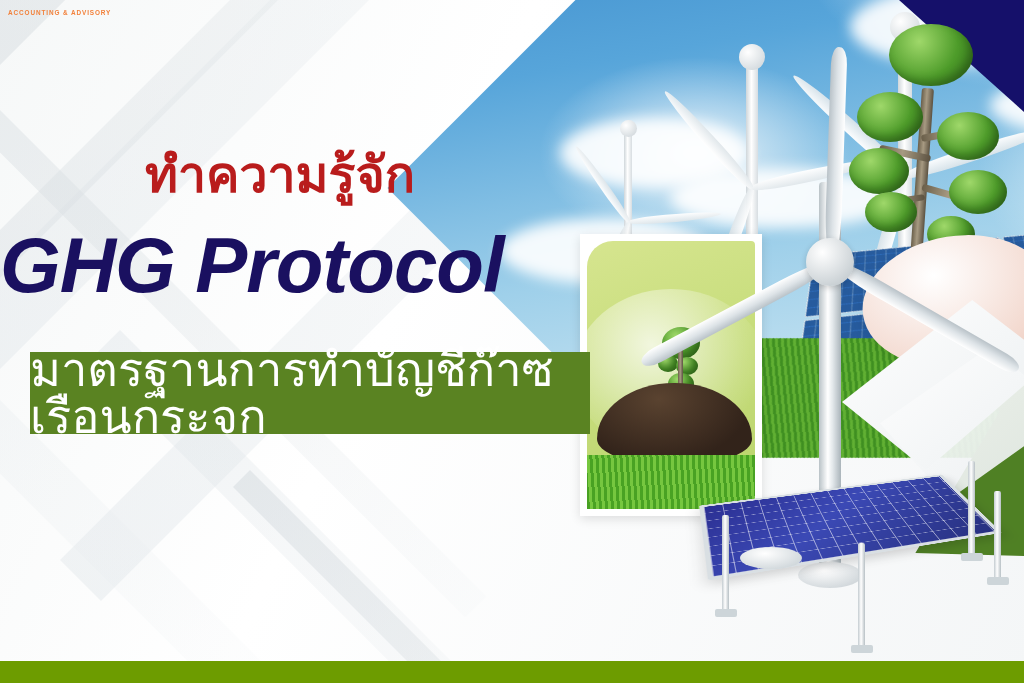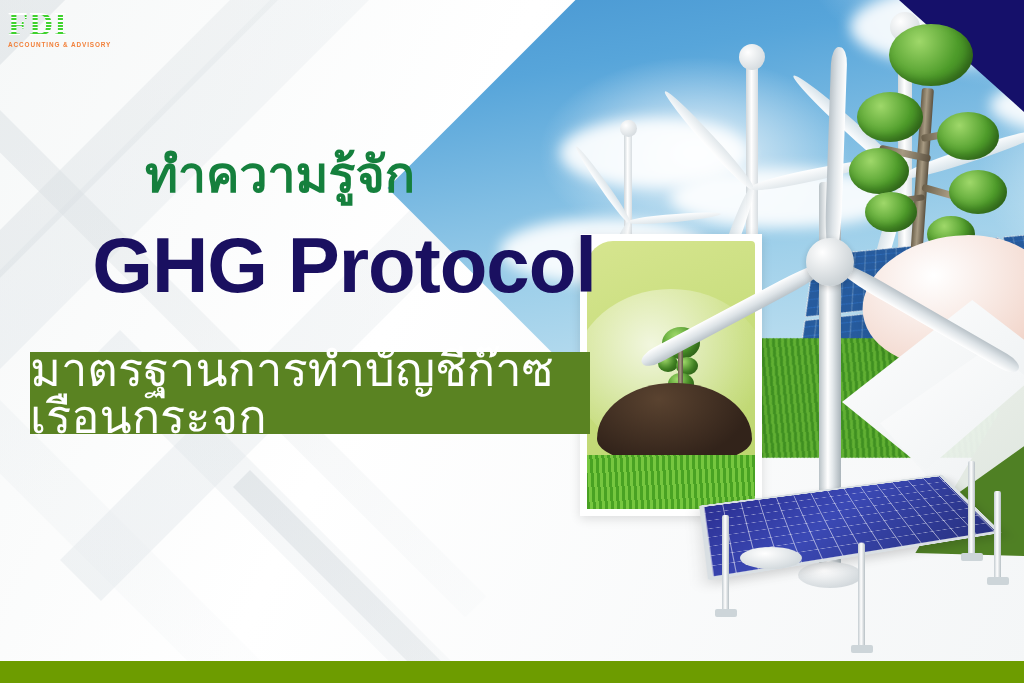--- a/index.html
+++ b/index.html
@@ -124,23 +124,23 @@
   .logo{position:absolute;left:8px;top:8px;width:104px;}
   .logo-mark{font-family:"Liberation Serif",serif;font-weight:700;font-size:33px;line-height:32px;
     letter-spacing:1px;color:#4ddb3c;
     background:repeating-linear-gradient(180deg,#3fd22e 0 2px,#ffffff 2px 3.4px);
     -webkit-background-clip:text;background-clip:text;color:transparent;
     text-shadow:none;}
   .logo-sub{font-size:6.4px;font-weight:700;letter-spacing:.9px;color:#f2803a;margin-top:1px;}
 
   
   .kicker{position:absolute;left:0;top:150px;width:560px;text-align:center;
-    font-size:50px;font-weight:700;color:#15803d;letter-spacing:0;line-height:1;}
-  .title{position:absolute;left:6px;top:226px;width:590px;text-align:right;
-    font-size:78px;font-weight:700;color:#1a1060;letter-spacing:-1px;line-height:1;}
+    font-size:50px;font-weight:700;color:#b91c1c;letter-spacing:0;line-height:1;}
+  .title{position:absolute;left:0;top:226px;width:590px;text-align:left;
+    font-size:78px;font-weight:700;color:#1a1060;letter-spacing:-1px;line-height:1;font-style:italic;}
   .banner{position:absolute;left:30px;top:352px;width:560px;height:82px;background:#5a8322;
     display:flex;align-items:center;justify-content:center;}
   .banner-text{color:#ffffff;font-size:47px;font-weight:400;line-height:1;}
 </style>
 </head>
 <body>
 
 <div class="canvas">
 
   <div class="bg-base"></div>
@@ -259,21 +259,20 @@
     <div class="foot" style="left:139px;top:250px;"></div>
     <div class="leg" style="left:256px;top:66px;height:94px;"></div>
     <div class="foot" style="left:249px;top:158px;"></div>
     <div class="leg" style="left:282px;top:96px;height:88px;"></div>
     <div class="foot" style="left:275px;top:182px;"></div>
   </div>
 
   <div class="bottom-bar"></div>
 
   <div class="logo">
-    <div class="logo-mark">FDI</div>
     <div class="logo-sub">ACCOUNTING &amp; ADVISORY</div>
   </div>
 
   <div class="kicker">ทำความรู้จัก</div>
   <div class="title">GHG Protocol</div>
 
   <div class="banner">
     <span class="banner-text">มาตรฐานการทำบัญชีก๊าซเรือนกระจก</span>
   </div>
 

